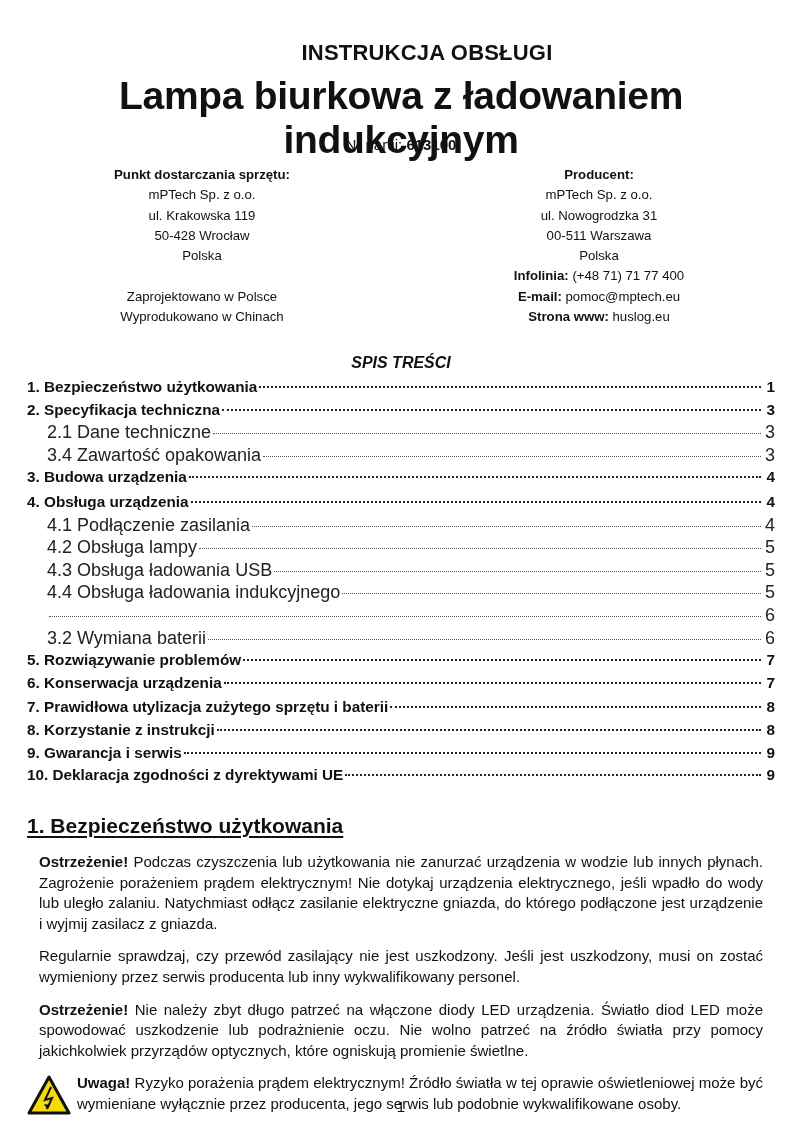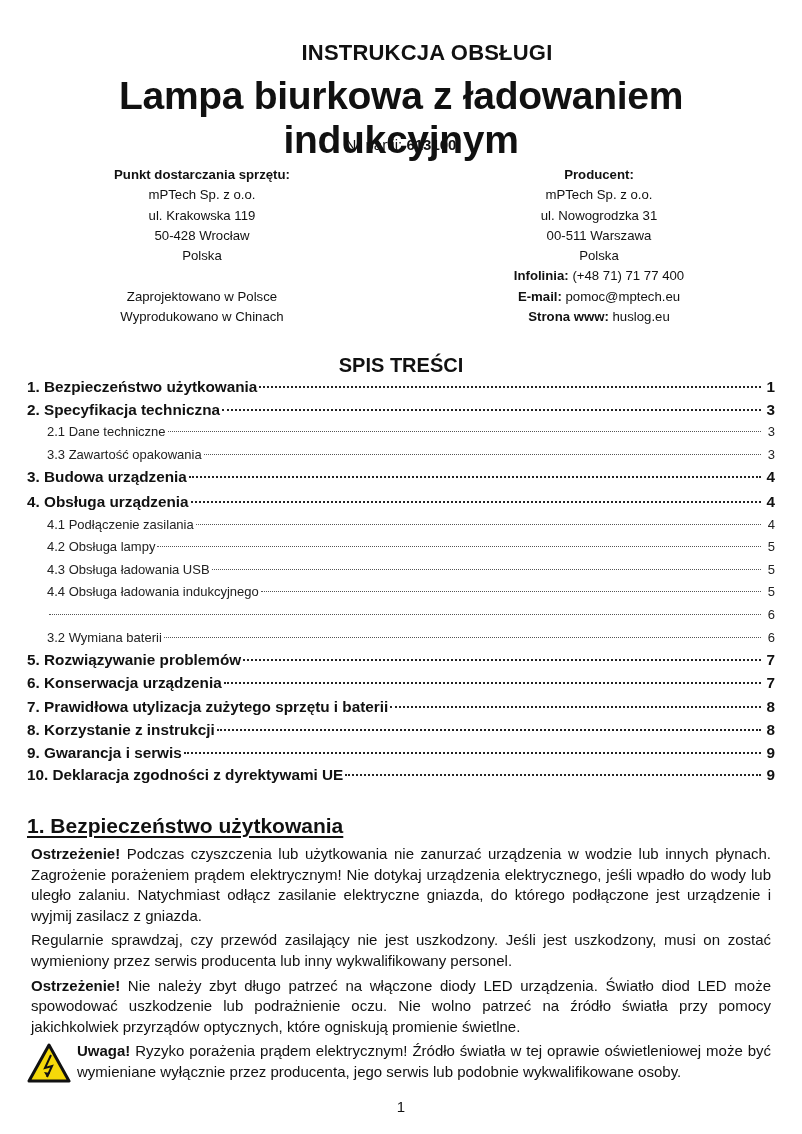--- a/index.html
+++ b/index.html
@@ -29,49 +29,49 @@
       font-size: 13.2px; line-height: 20.3px;
     }
     .addr.left { left: 92px; width: 220px; }
     .addr.right { left: 484px; width: 230px; }
     .addr .head { font-weight: bold; }
     .addr .blank { height: 20.3px; }
     .addr b { font-weight: bold; }
 
     .toc-title {
       position: absolute; top: 354px; left: 0; width: 802px; text-align: center;
-      font-size: 20px; font-weight: bold;
+      font-size: 16px; font-weight: bold; font-style: italic;
     }
     .toc {
       position: absolute; top: 376px; left: 27px; width: 748px;
     }
     .toc-row {
       display: flex; align-items: baseline; white-space: nowrap; overflow: hidden;
       height: 22.6px; line-height: 22.6px;
     }
     .toc-row.main { font-size: 15.3px; font-weight: bold; }
-    .toc-row.sub { font-size: 13px; font-weight: normal; padding-left: 20px; color: #222; }
+    .toc-row.sub { font-size: 18px; font-weight: normal; padding-left: 20px; color: #222; }
     .toc-row .label { flex: 0 0 auto; }
     .toc-row .dots {
       flex: 1 1 auto; overflow: hidden; margin: 0 2px;
       border-bottom: 2px dotted #222; height: 0; position: relative; top: -4px;
     }
     .toc-row.sub .dots { border-bottom: 1.5px dotted #555; }
     .toc-row .num { flex: 0 0 auto; min-width: 12px; text-align: right; }
     .toc-row.gap-before { margin-top: 2px; }
 
     .section {
       position: absolute; top: 812px; left: 27px; width: 748px;
     }
     .section h2 {
       margin: 0; font-size: 21px; font-weight: bold; text-decoration: underline;
       text-underline-offset: 3px; line-height: 28px;
     }
     .section p {
-      margin: 4px; font-size: 15px; line-height: 20.6px; text-align: justify;
+      margin: 12px; font-size: 15px; line-height: 20.6px; text-align: justify;
     }
     .section p b { font-weight: bold; }
     .warn-block { position: relative; }
     .warn-block .icon {
       float: left; width: 44px; height: 42px; margin-right: 6px; margin-top: 2px;
     }
     .warn-block p { text-align: justify; }
 
     .page-num {
       position: absolute; top: 1098px; left: 0; width: 802px; text-align: center;
@@ -133,21 +133,21 @@
         <span class="label">2. Specyfikacja techniczna</span>
         <span class="dots"></span>
         <span class="num">3</span>
       </div>
     <div class="toc-row sub">
         <span class="label">2.1 Dane techniczne</span>
         <span class="dots"></span>
         <span class="num">3</span>
       </div>
     <div class="toc-row sub">
-        <span class="label">3.3 Zawartość opakowania</span>
+        <span class="label">3.4 Zawartość opakowania</span>
         <span class="dots"></span>
         <span class="num">3</span>
       </div>
     <div class="toc-row main">
         <span class="label">3. Budowa urządzenia</span>
         <span class="dots"></span>
         <span class="num">4</span>
       </div>
     <div class="toc-row main gap-before">
         <span class="label">4. Obsługa urządzenia</span>

